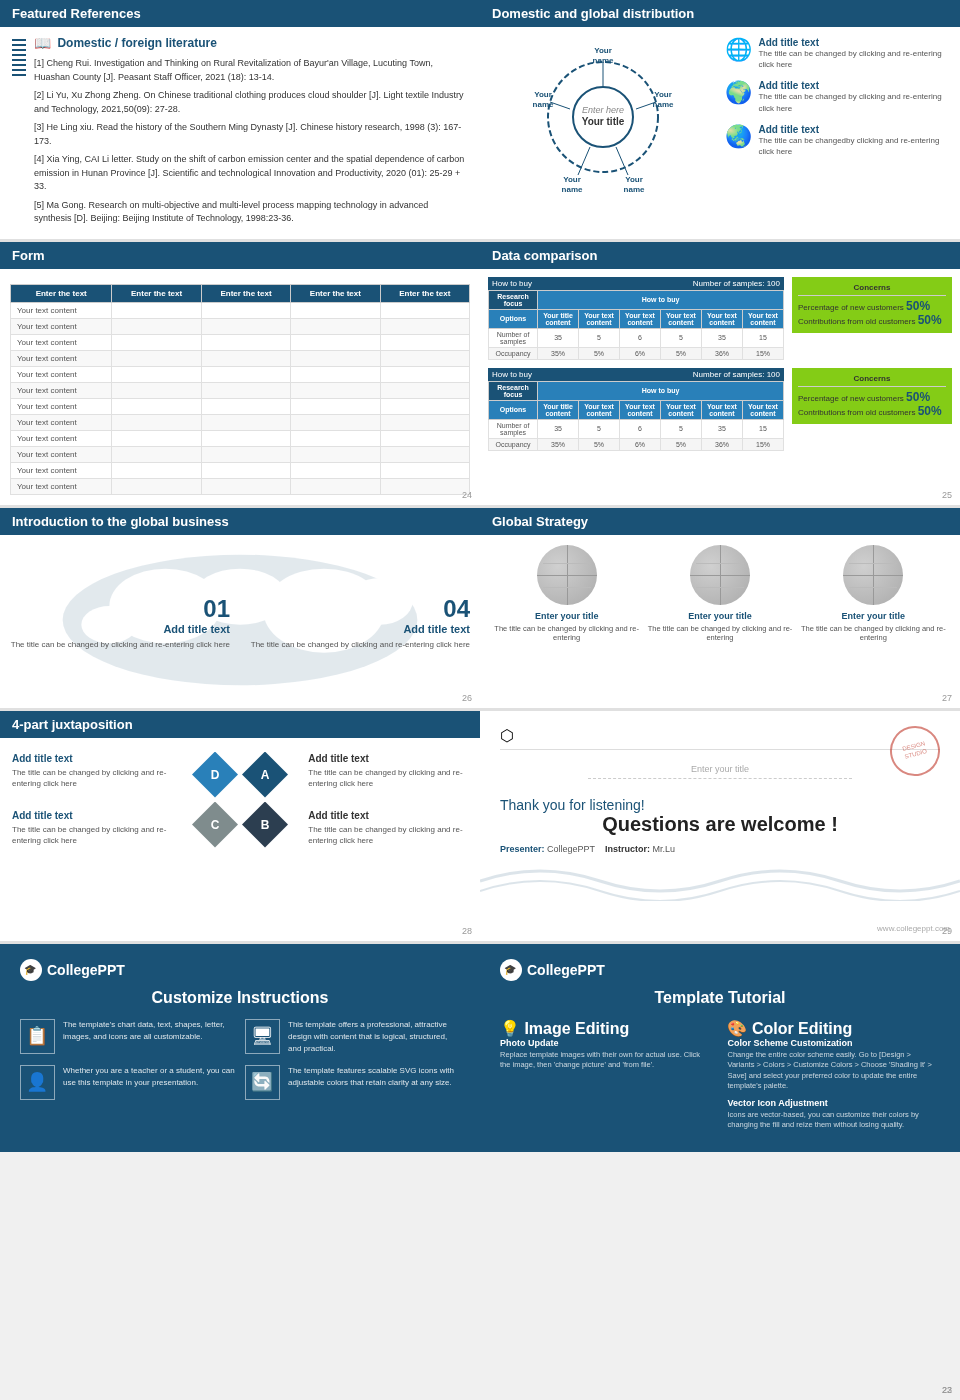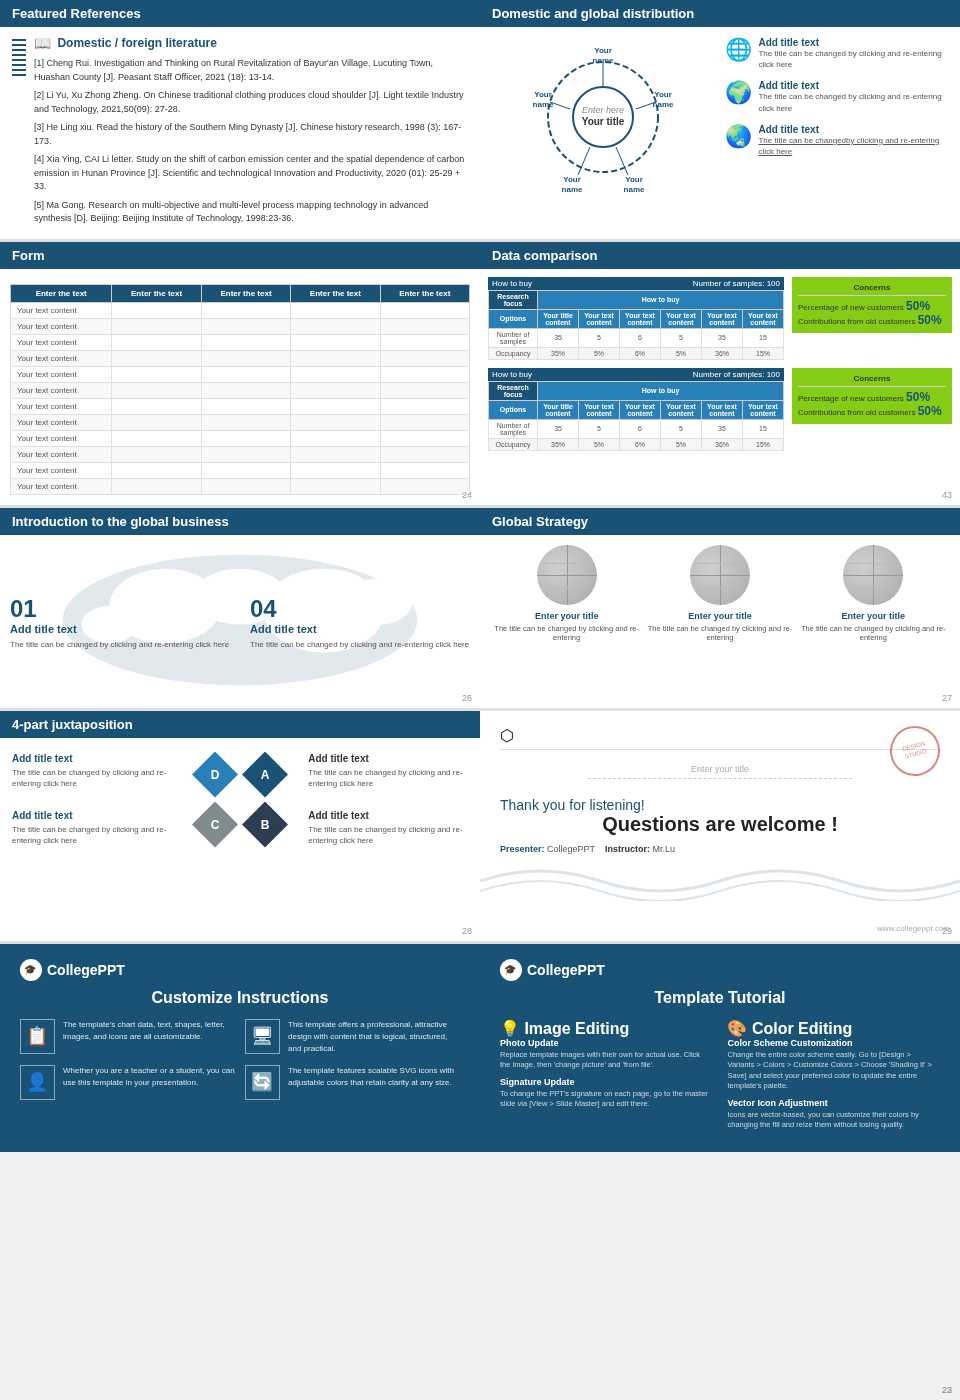--- a/index.html
+++ b/index.html
@@ -151,21 +151,21 @@
           <span style="font-size:22px;color:#1a5276;">🌍</span>
           <div>
             <h4 style="color:#1a5276;font-size:10px;font-weight:bold;">Add title text</h4>
             <p style="font-size:8px;color:#555;line-height:1.4;">The title can be changed by clicking and re-entering click here</p>
           </div>
         </div>
         <div class="dist-info-item">
           <span style="font-size:22px;color:#1a5276;">🌏</span>
           <div>
             <h4 style="color:#1a5276;font-size:10px;font-weight:bold;">Add title text</h4>
-            <p style="font-size:8px;color:#555;line-height:1.4;text-decoration:underline;">The title can be changedby clicking and re-entering click here</p>
+            <p style="font-size:8px;color:#555;line-height:1.4;">The title can be changedby clicking and re-entering click here</p>
           </div>
         </div>
       </div>
     </div>
     <span class="page-num">23</span>
   </div>
 </div>
 
 <div class="section-gap"></div>
 
@@ -390,33 +390,33 @@
             <span>Percentage of new customers</span>
             <span class="concern-pct">50%</span>
           </div>
           <div class="concern-text">
             <span>Contributions from old customers</span>
             <span class="concern-pct">50%</span>
           </div>
         </div>
       </div>
     </div>
-    <span class="page-num">43</span>
+    <span class="page-num">25</span>
   </div>
 </div>
 
 <div class="section-gap"></div>
 
 <div class="grid-2">
 
   <div class="section" style="padding:0;min-height:200px;">
     <div class="ref-header">
       <span>Introduction to the global business</span>
     </div>
-    <div style="padding:10px;position:relative;min-height:160px;">
+    <div style="padding:10px;position:relative;min-height:160px;text-align:right;">
 
       <div style="position:absolute;top:10px;left:0;right:0;bottom:0;display:flex;align-items:center;justify-content:center;opacity:0.12;">
         <svg width="380" height="140" viewBox="0 0 400 150">
           <ellipse cx="200" cy="75" rx="190" ry="70" fill="#1a5276"></ellipse>
           <ellipse cx="120" cy="60" rx="60" ry="40" fill="white"></ellipse>
           <ellipse cx="200" cy="50" rx="50" ry="30" fill="white"></ellipse>
           <ellipse cx="290" cy="65" rx="65" ry="45" fill="white"></ellipse>
           <ellipse cx="350" cy="55" rx="35" ry="25" fill="white"></ellipse>
           <ellipse cx="60" cy="80" rx="30" ry="20" fill="white"></ellipse>
         </svg>
@@ -604,24 +604,20 @@
 
       <div>
         <h4>
           <span>💡</span>
           <span>Image Editing</span>
         </h4>
         <div class="tutorial-item">
           <div class="tutorial-item-title">Photo Update</div>
           <div class="tutorial-item-text">Replace template images with their own for actual use. Click the image, then 'change picture' and 'from file'.</div>
         </div>
-        <div class="tutorial-item">
-          <div class="tutorial-item-title">Signature Update</div>
-          <div class="tutorial-item-text">To change the PPT's signature on each page, go to the master slide via [View &gt; Slide Master] and edit there.</div>
-        </div>
       </div>
 
       <div>
         <h4>
           <span>🎨</span>
           <span>Color Editing</span>
         </h4>
         <div class="tutorial-item">
           <div class="tutorial-item-title">Color Scheme Customization</div>
           <div class="tutorial-item-text">Change the entire color scheme easily. Go to [Design &gt; Variants &gt; Colors &gt; Customize Colors &gt; Choose 'Shading It' &gt; Save] and select your preferred color to update the entire template's palette.</div>

